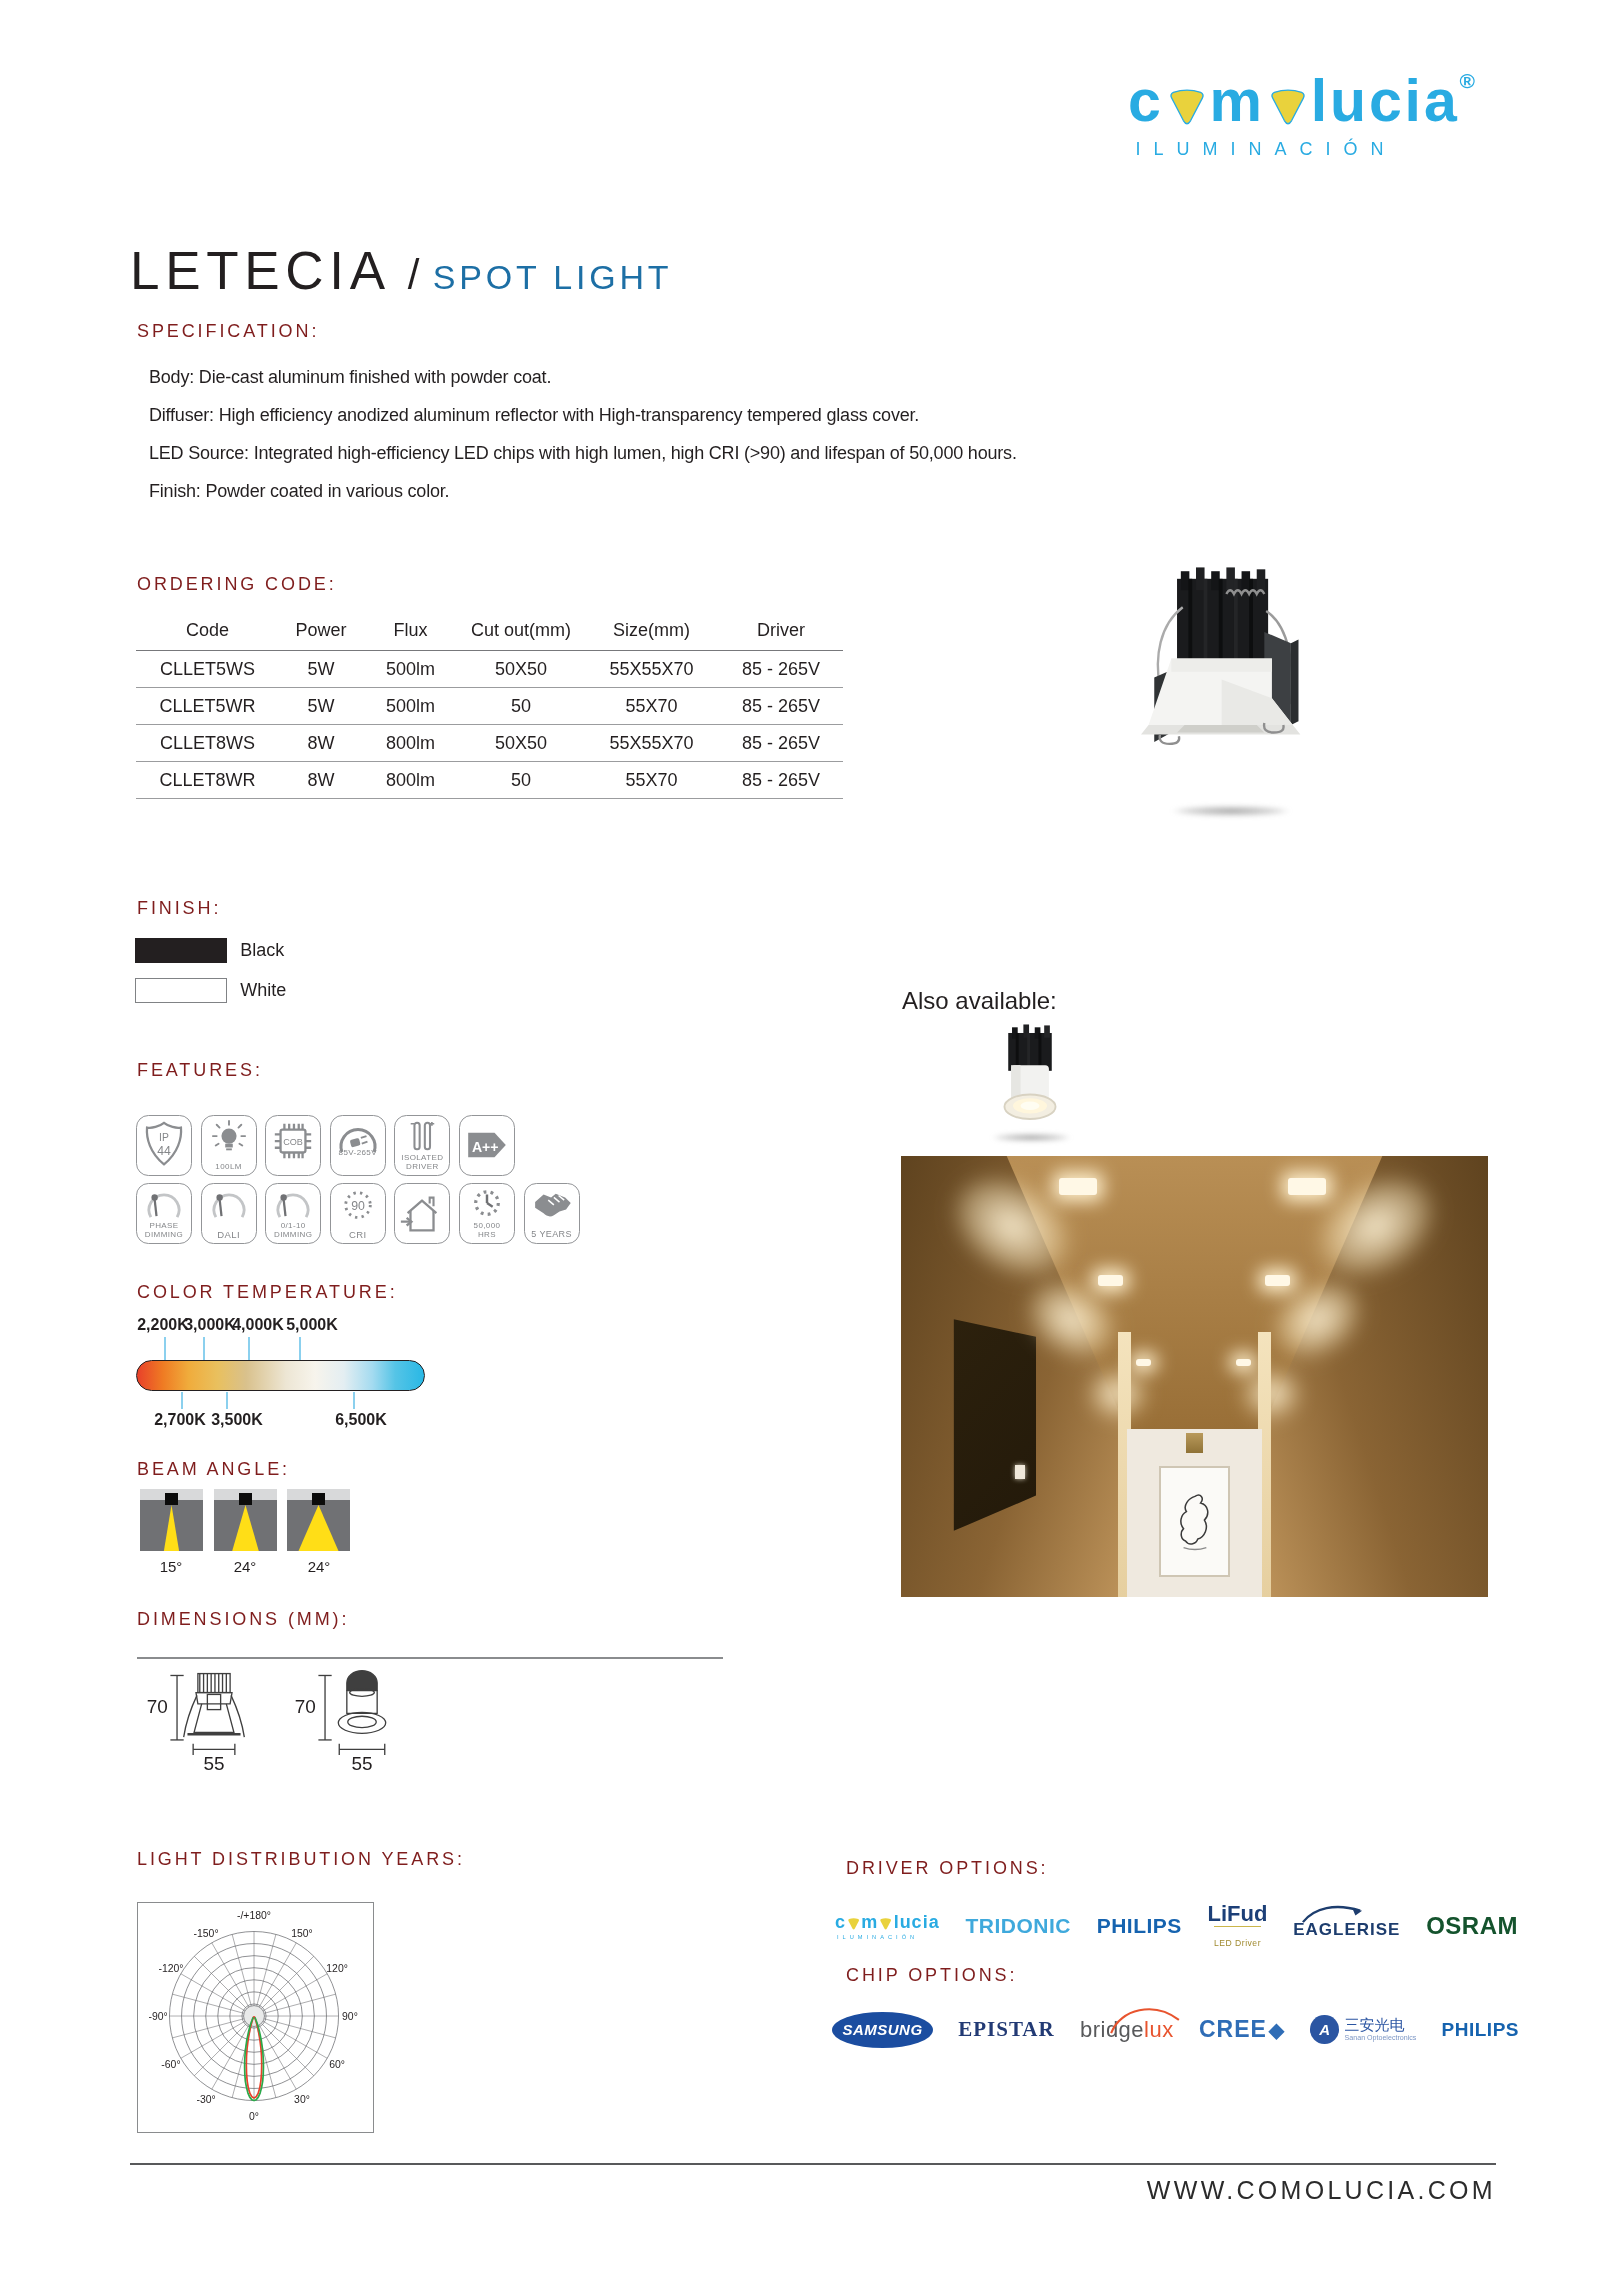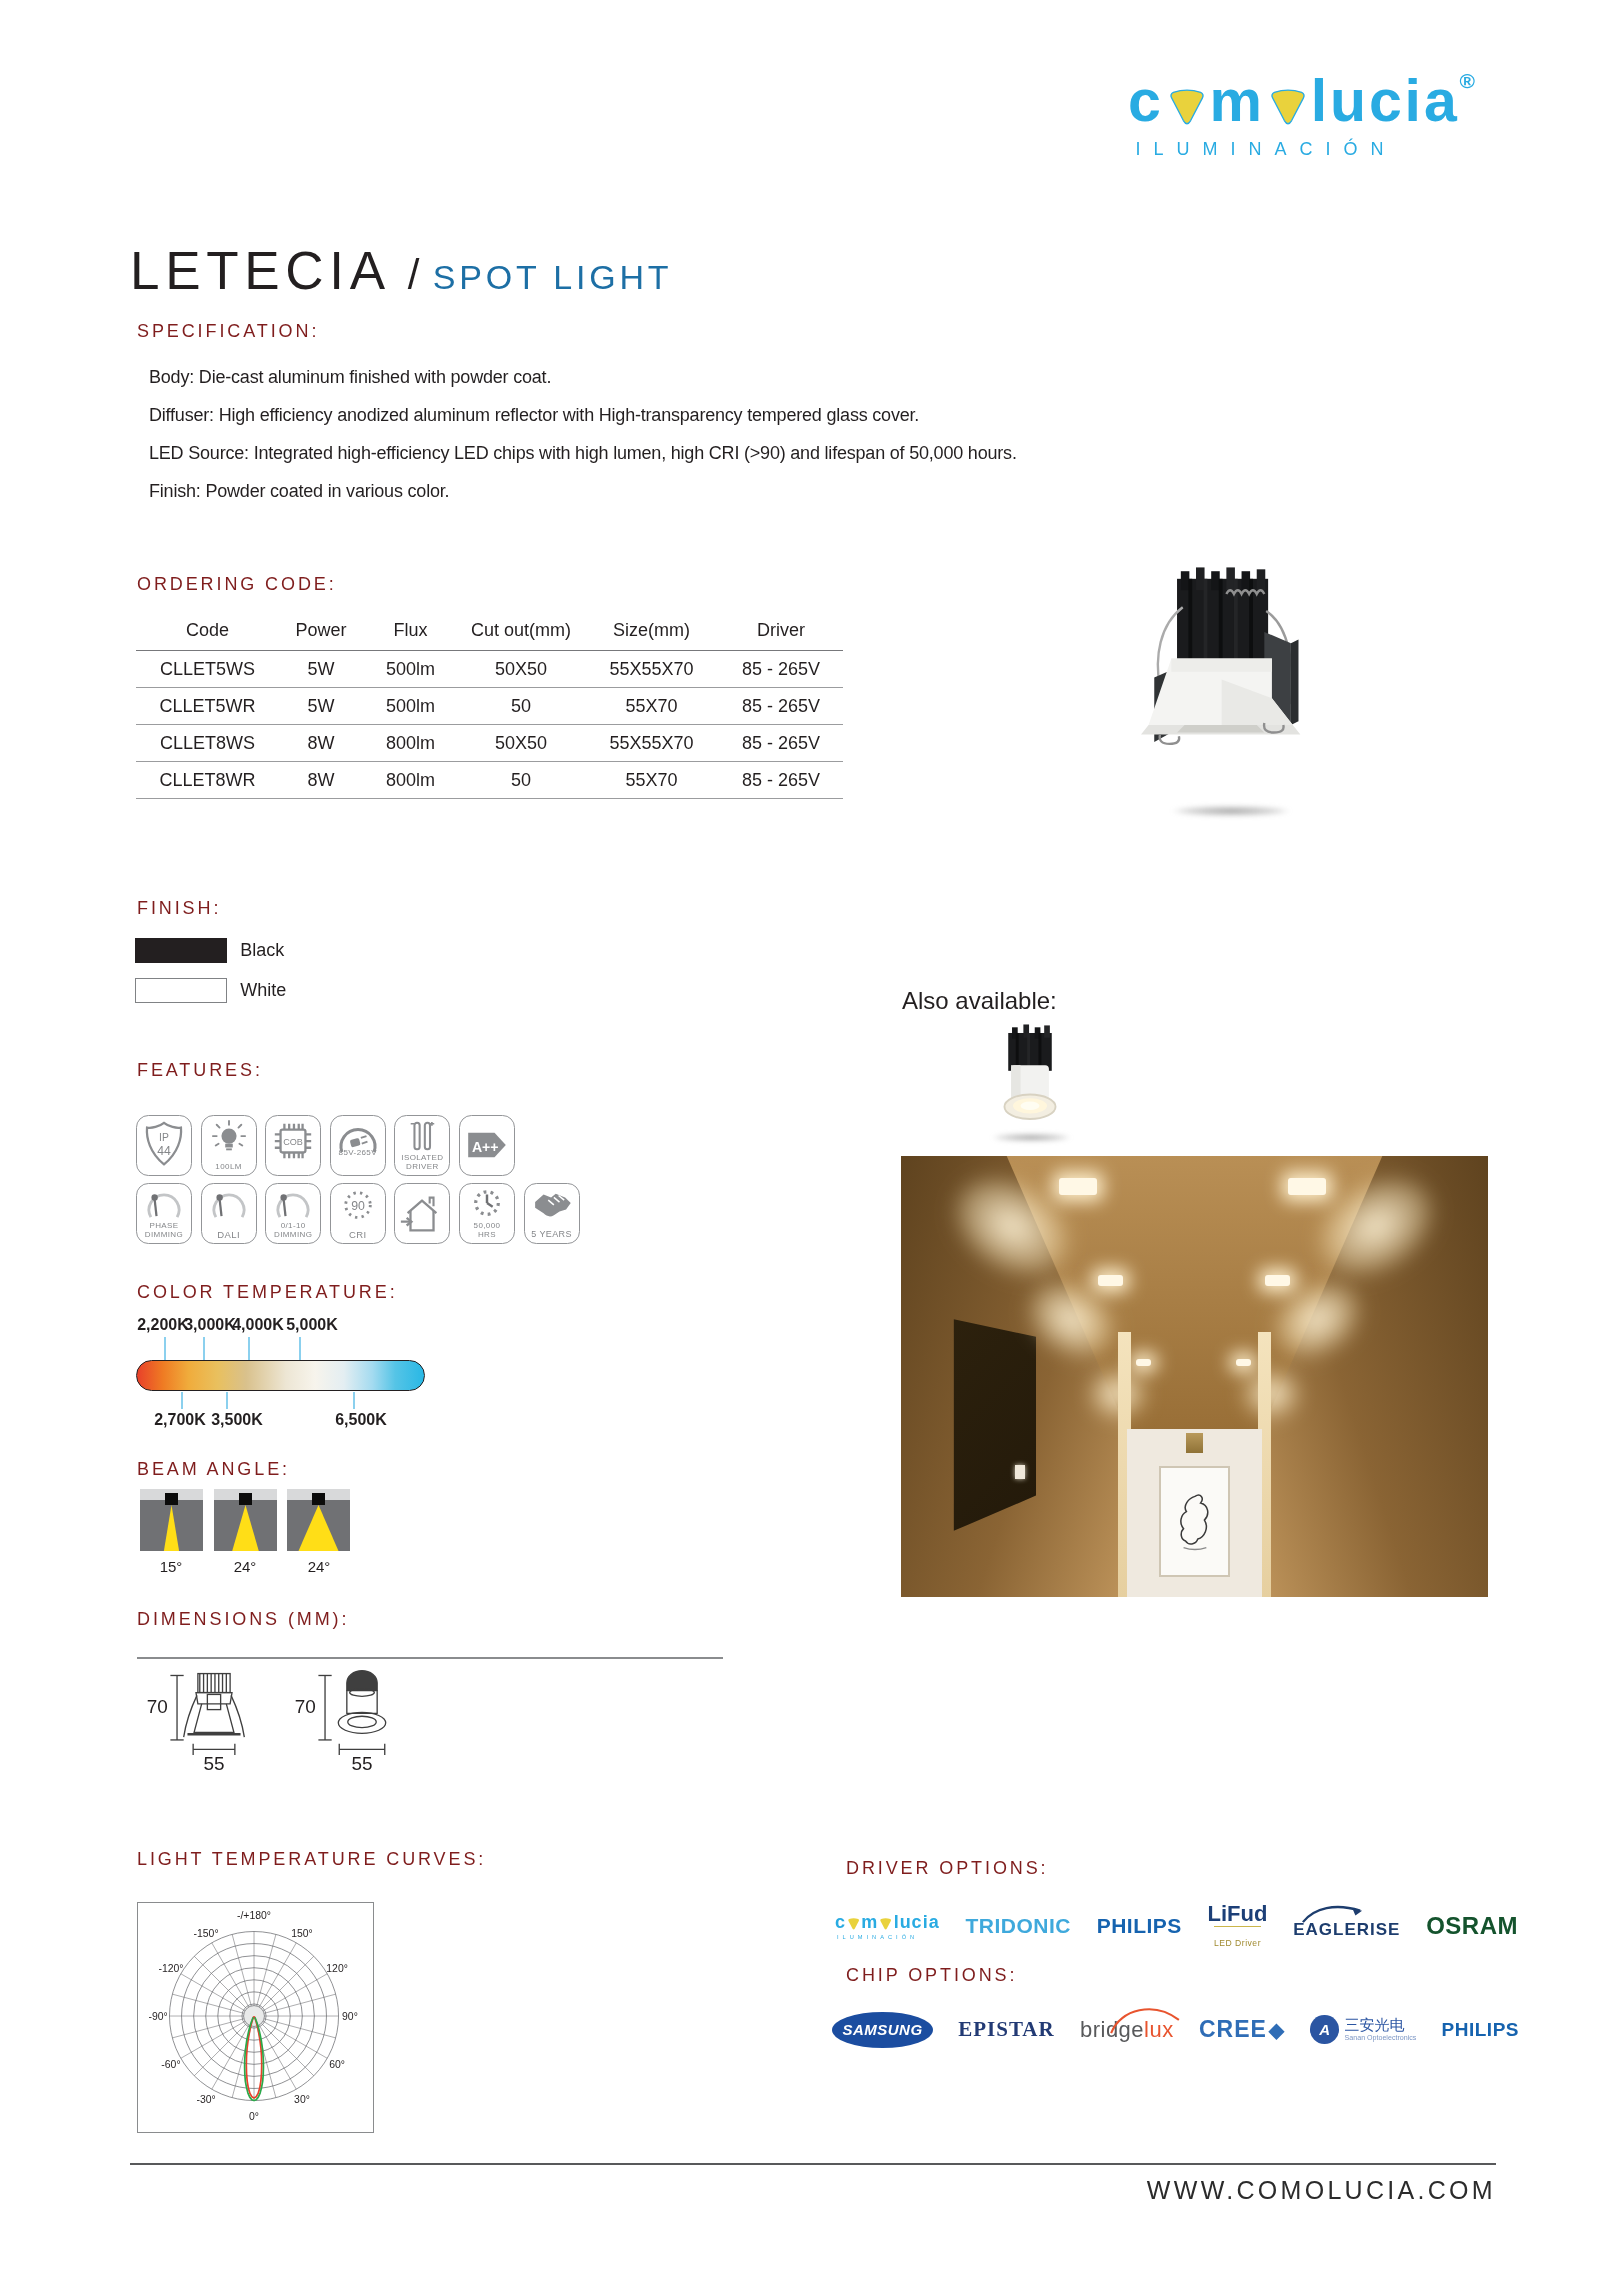--- a/index.html
+++ b/index.html
@@ -495,21 +495,21 @@
       <div class="cor-frame">
         <svg width="44" height="74" viewBox="0 0 46 78">
           <path d="M24,12 c6,-4 10,2 6,7 c8,2 10,12 4,18 c5,8 0,18 -7,20 c-2,6 -10,7 -13,2 c-5,-2 -6,-9 -2,-13 c-5,-6 -3,-15 3,-18 c-4,-6 2,-14 9,-16 z" fill="none" stroke="#3A3A3A" stroke-width="1.6"></path>
           <path d="M12,66 q12,4 24,0" stroke="#8A8A8A" stroke-width="1.4" fill="none"></path>
         </svg>
       </div>
     </div>
     <div style="position:absolute;left:19.5%;top:70%;width:9.5px;height:14.3px;background:#efe8da;box-shadow:0 0 5.7px rgba(255,250,230,.8);"></div>
   </div>
 
-  <div class="abs h" style="left:137px;top:1849px;">LIGHT TEMPERATURE CURVES:</div>
+  <div class="abs h" style="left:137px;top:1849px;">LIGHT DISTRIBUTION YEARS:</div>
   <div class="polar-box" style="left:137px;top:1902px;width:237px;height:231px;">
     <svg id="polar" width="233" height="227" viewBox="0 0 245 239">
         <line x1="122" y1="130" x2="122" y2="208" stroke="#6D6E71" stroke-width="0.6"></line>
         <line x1="124.84700949612773" y1="129.62518408917975" x2="145.03489501412434" y2="204.96739853972707" stroke="#6D6E71" stroke-width="0.6"></line>
         <line x1="127.5" y1="128.52627944162882" x2="166.5" y2="196.07626093681506" stroke="#6D6E71" stroke-width="0.6"></line>
         <line x1="129.77817459305203" y1="126.77817459305203" x2="184.93250352560273" y2="181.93250352560273" stroke="#6D6E71" stroke-width="0.6"></line>
         <line x1="131.52627944162882" y1="124.5" x2="199.07626093681503" y2="163.5" stroke="#6D6E71" stroke-width="0.6"></line>
         <line x1="132.62518408917975" y1="121.84700949612773" x2="207.96739853972707" y2="142.03489501412434" stroke="#6D6E71" stroke-width="0.6"></line>
         <line x1="133" y1="119" x2="211" y2="119" stroke="#6D6E71" stroke-width="0.6"></line>
         <line x1="132.62518408917975" y1="116.15299050387227" x2="207.96739853972707" y2="95.96510498587564" stroke="#6D6E71" stroke-width="0.6"></line>

